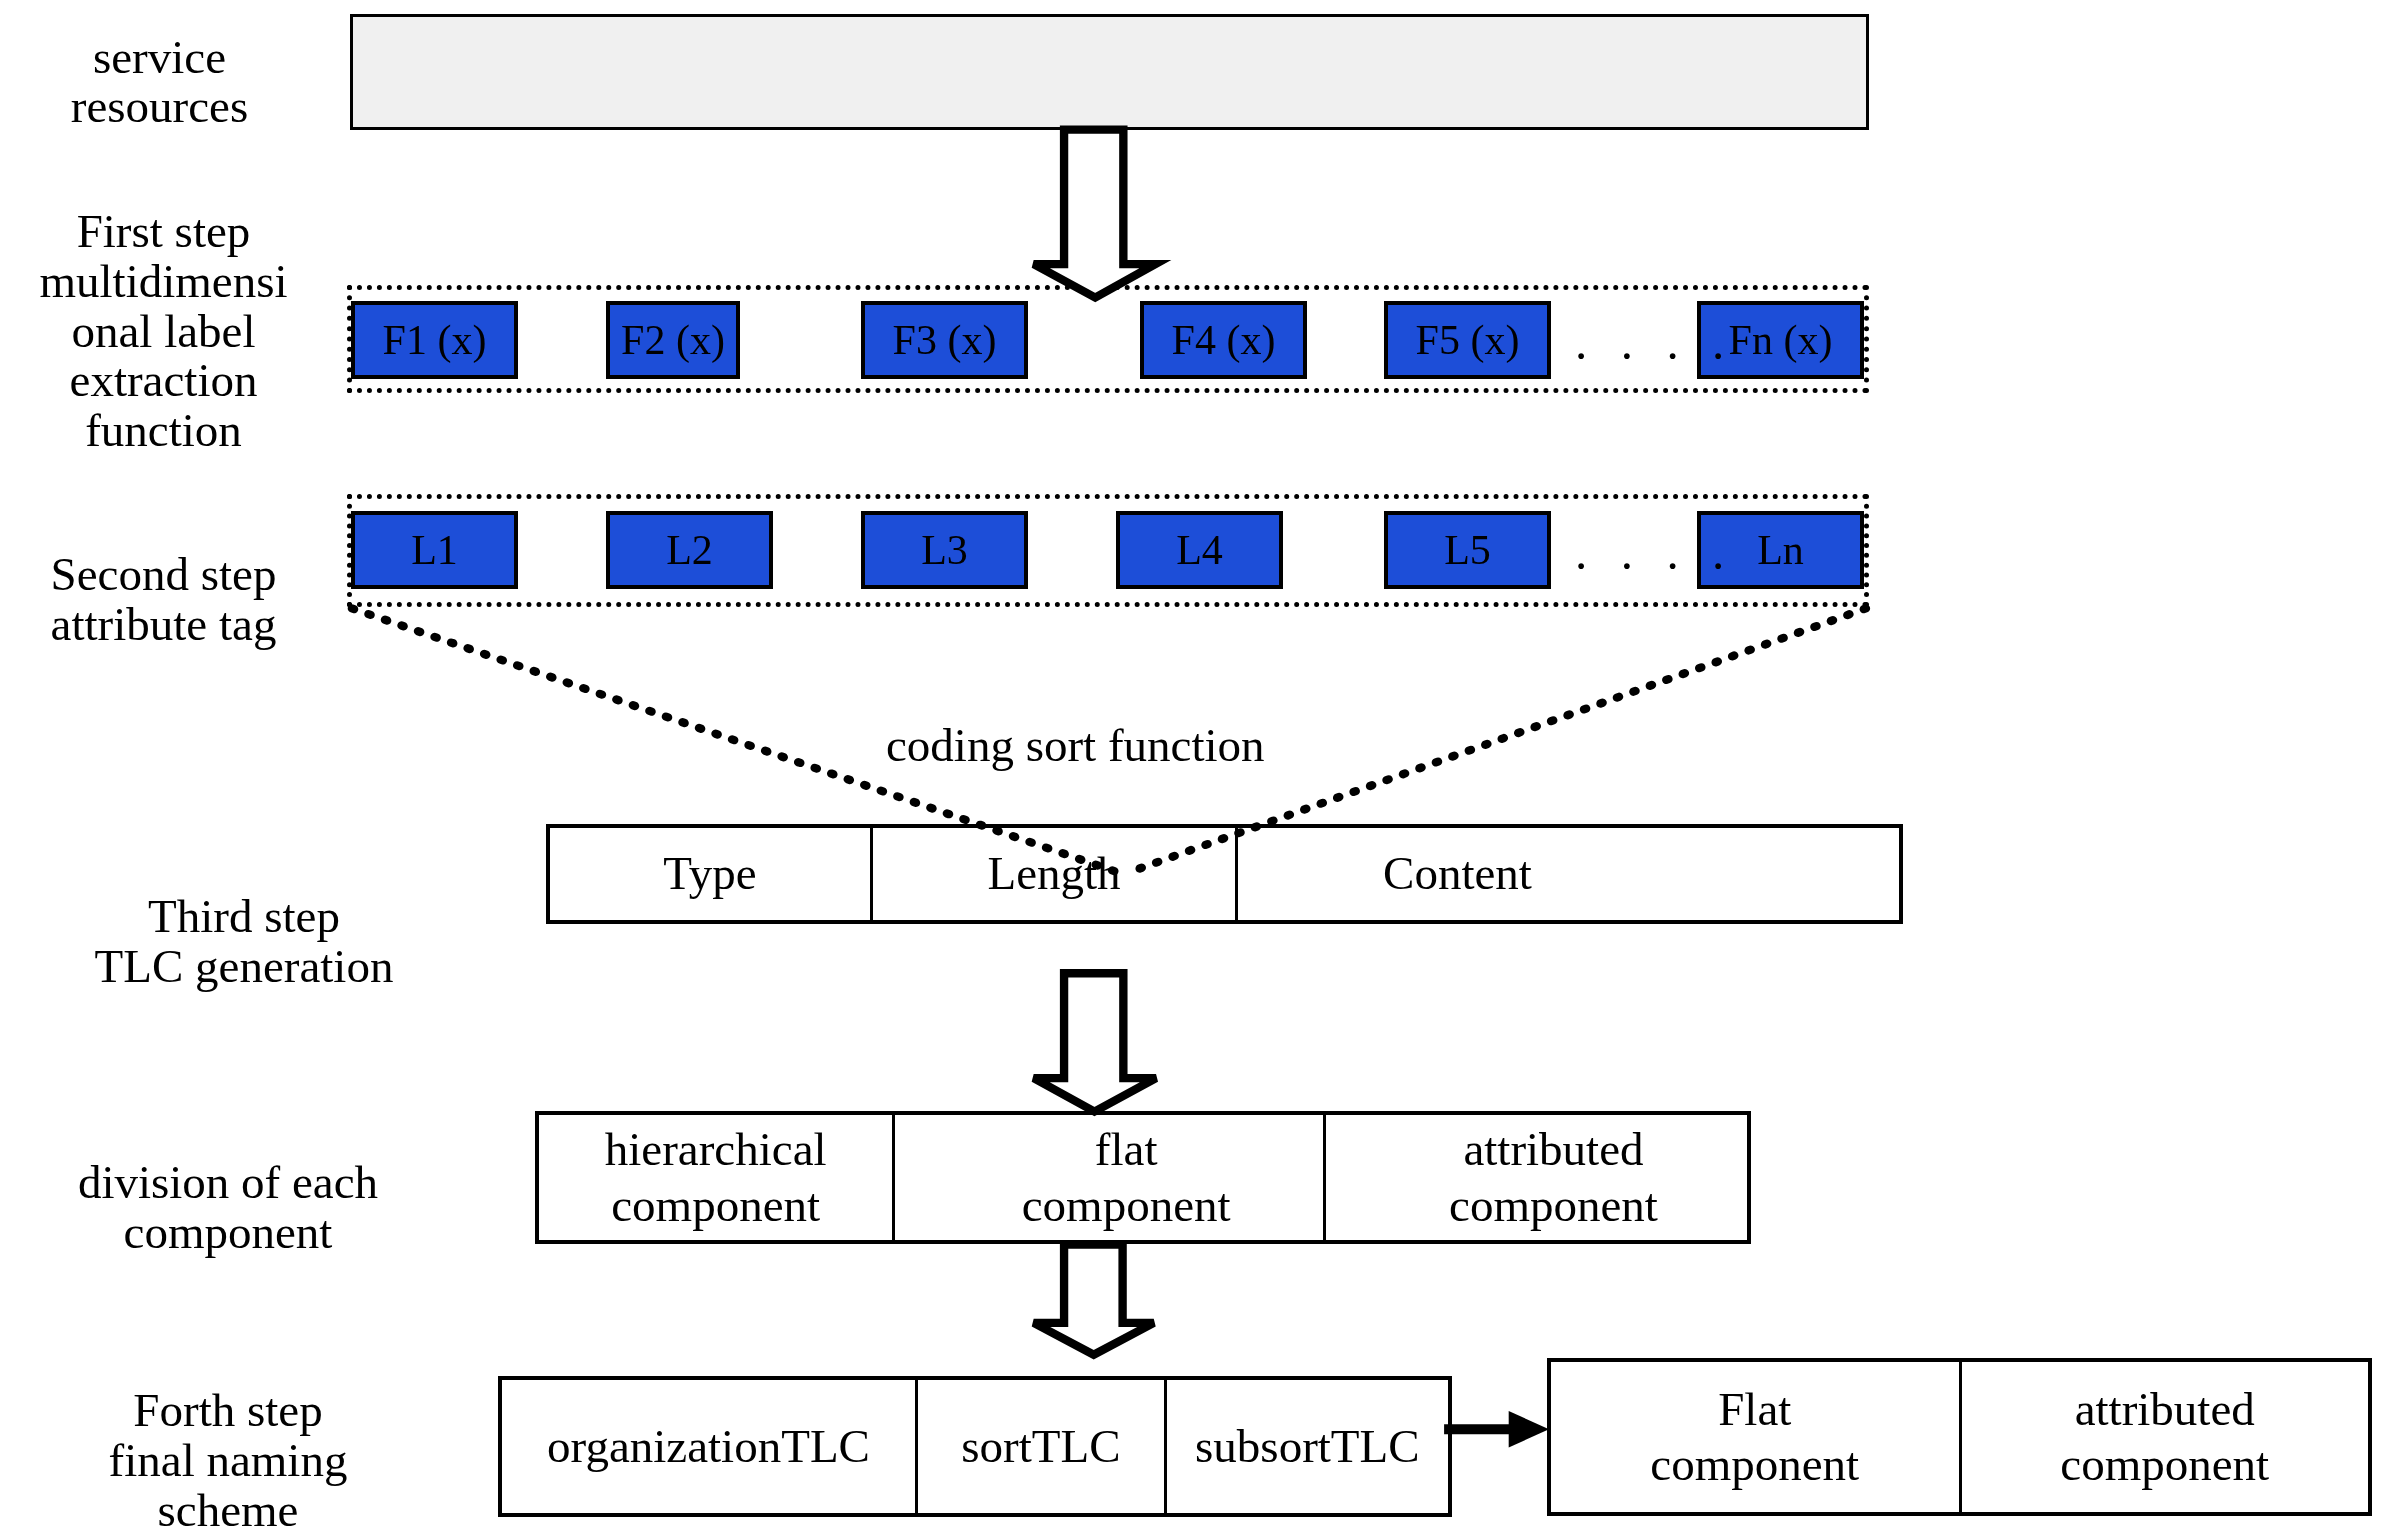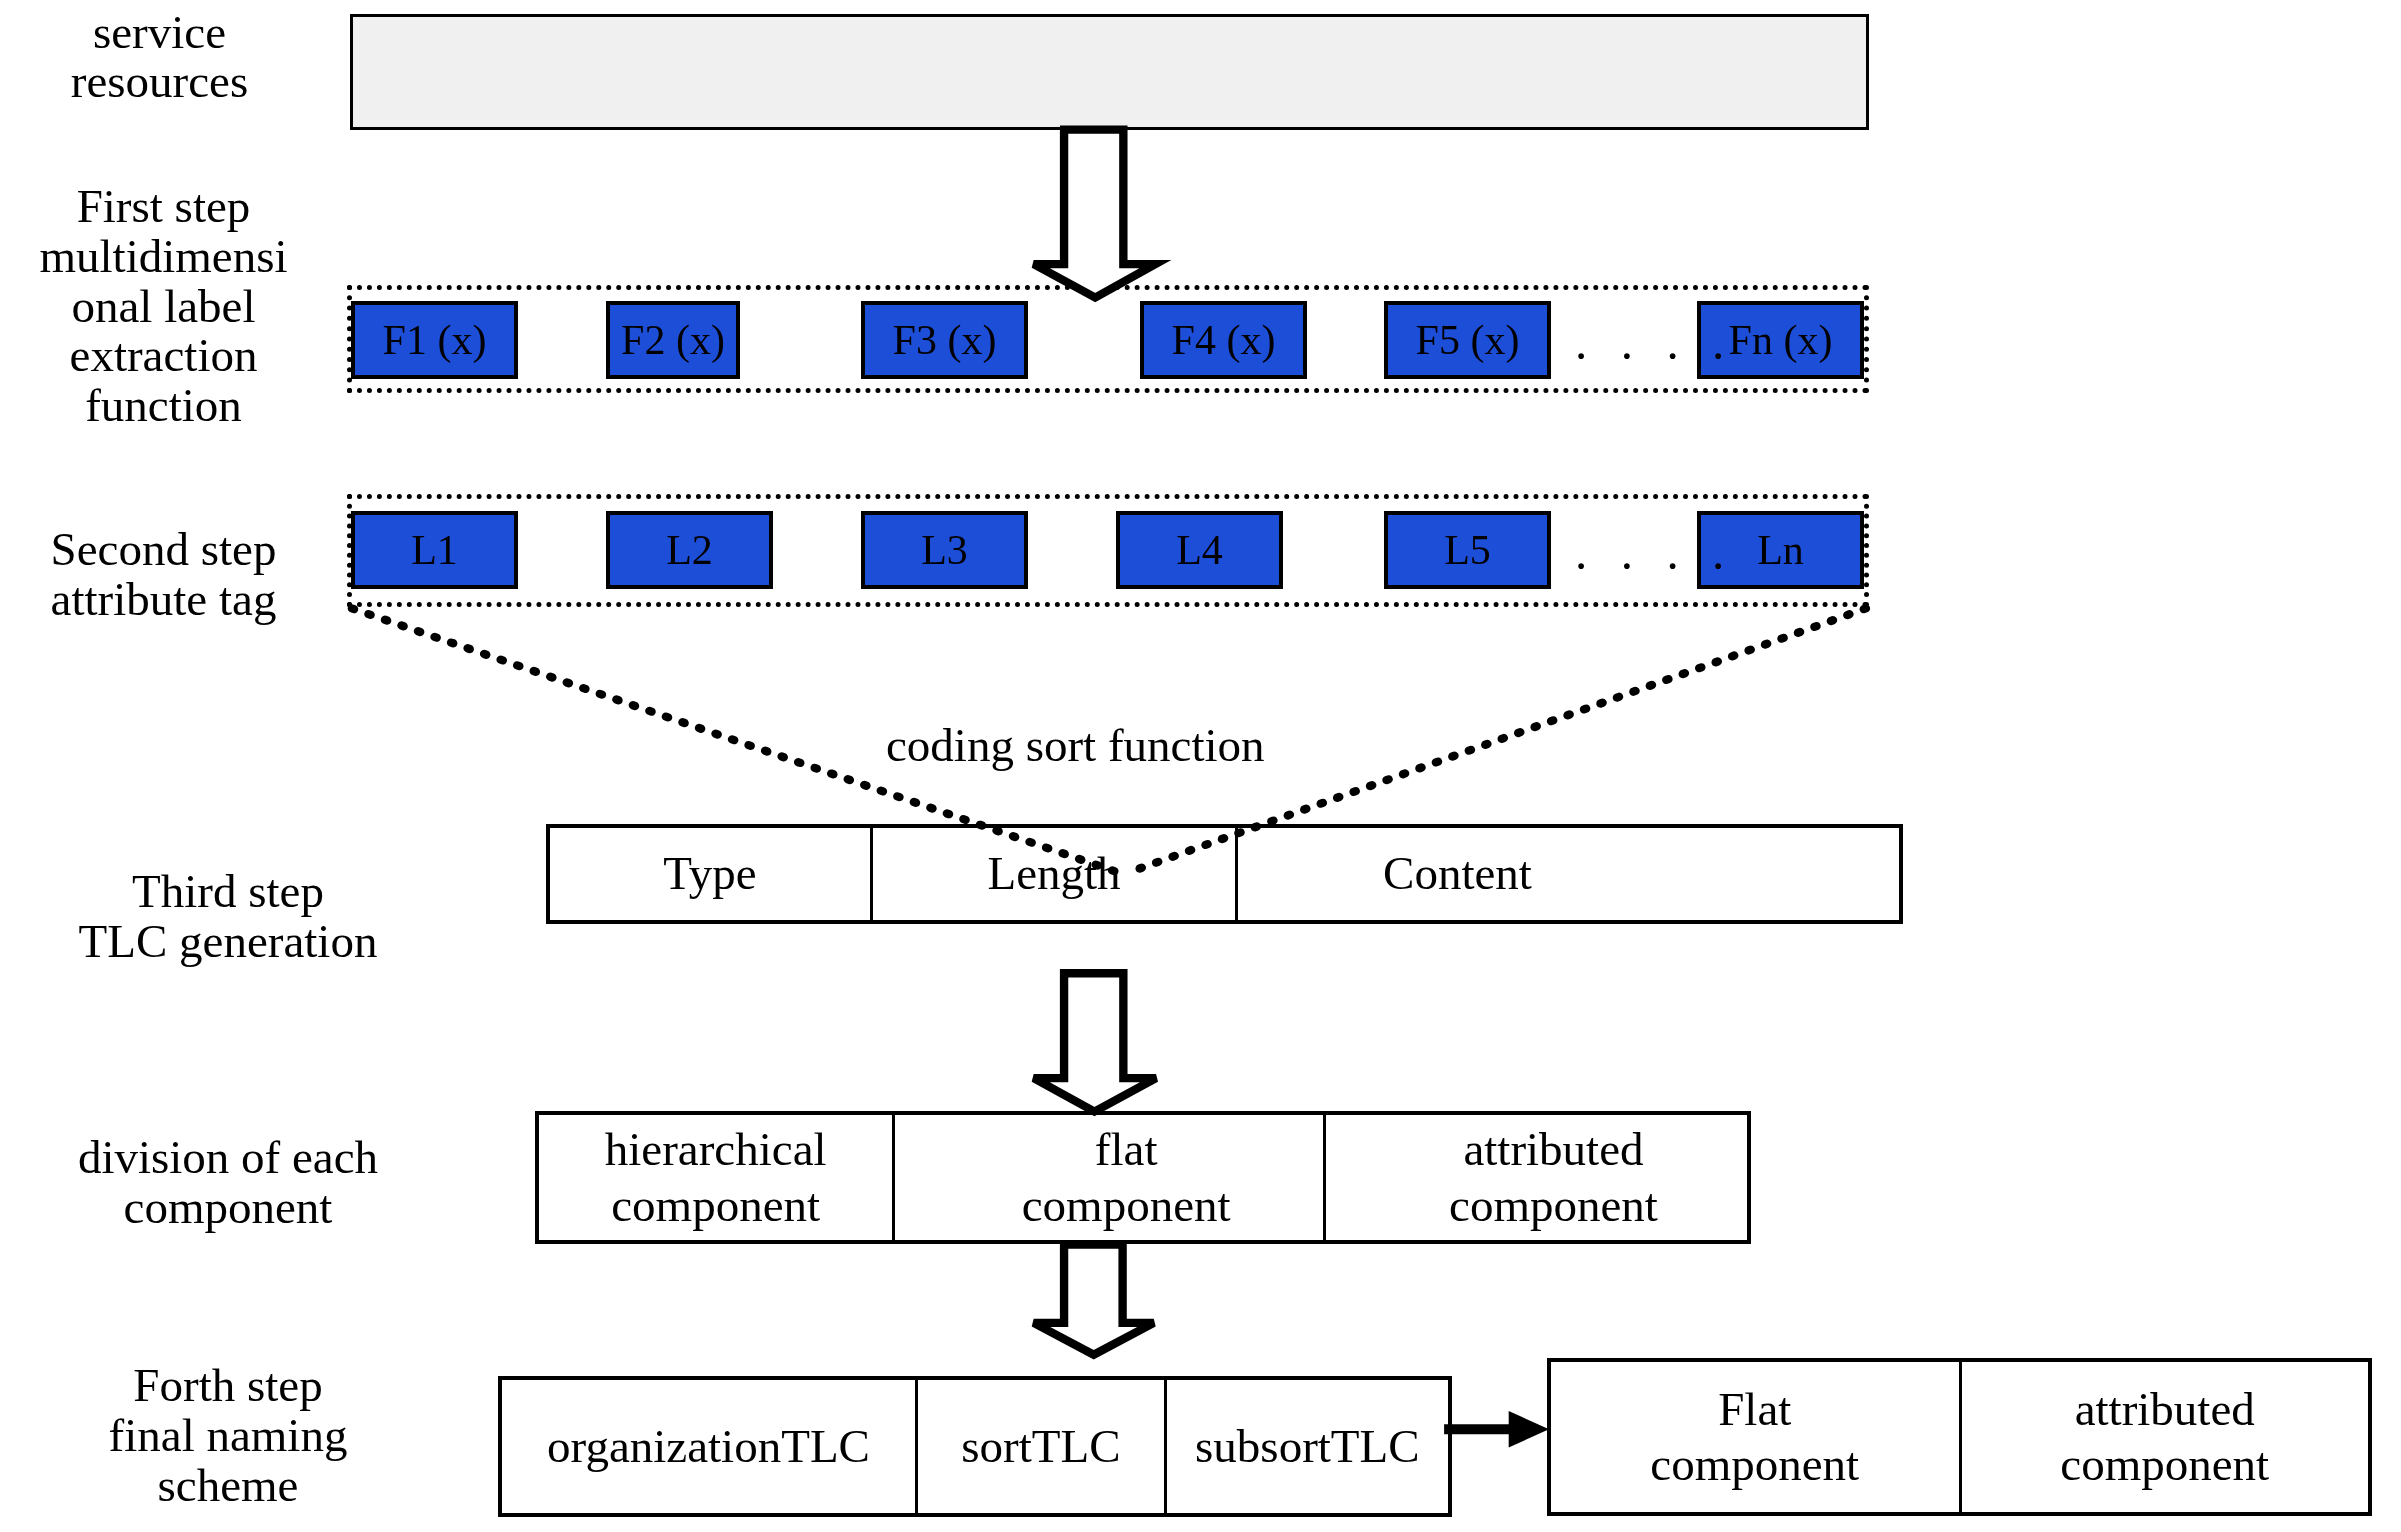--- a/index.html
+++ b/index.html
@@ -1,19 +1,19 @@
 <!DOCTYPE html>
 <html style="font-size:12px"><head>
 <meta charset="utf-8">
 <style>
   html, body { margin:0; padding:0; background:#ffffff; }
   body { width:2401px; height:1533px; font-family:"Liberation Serif","DejaVu Serif",serif; color:#000; }
   #stage { position:relative; width:2401px; height:1533px; overflow:hidden; background:#fff; }
 
-  .lbl { position:absolute; text-align:center; line-height:1.06; font-size:46px; color:#000; white-space:pre-line; }
+  .lbl { position:absolute; text-align:center; line-height:1.06; font-size:46px; color:#000; white-space:pre-line;margin-top:25px; }
 
   .srcbox { position:absolute; background:#f0f0f0; border:3px solid #000; box-sizing:border-box; }
 
   .dotwrap { position:absolute; box-sizing:border-box; border:5.3px dotted #000; }
 
   .cell { position:absolute; box-sizing:border-box; border:4.6px solid #000; background:#1d4ed8;
           display:flex; align-items:center; justify-content:center; font-size:42px; }
   .cell.cond { font-stretch:condensed; }
 
   .tbl { position:absolute; box-sizing:border-box; border:4.6px solid #000; background:#fff; display:flex; }
@@ -37,21 +37,21 @@
 
   <div class="lbl" style="left:0px; top:525px; width:327px; font-size:47px;">Second step
 attribute tag</div>
 
   <div class="lbl" style="left:0px; top:182px; width:327px; font-size:47px;">First  step
 multidimensi
 onal label
 extraction
 function</div>
 
-  <div class="lbl" style="left:0px; top:867px; width:456px; font-size:47px;">Third step
+  <div class="lbl" style="left:16px; top:867px; width:456px; font-size:47px;">Third step
 TLC generation</div>
 
   <div class="lbl" style="left:0px; top:1133px; width:456px; font-size:47px;">division of each
 component</div>
 
   <div class="lbl" style="left:0px; top:1361px; width:456px; font-size:47px;">Forth step
 final naming
 scheme</div>
 
   <div class="srcbox" style="left:350px; top:13.7px; width:1519px; height:116px;"></div>

